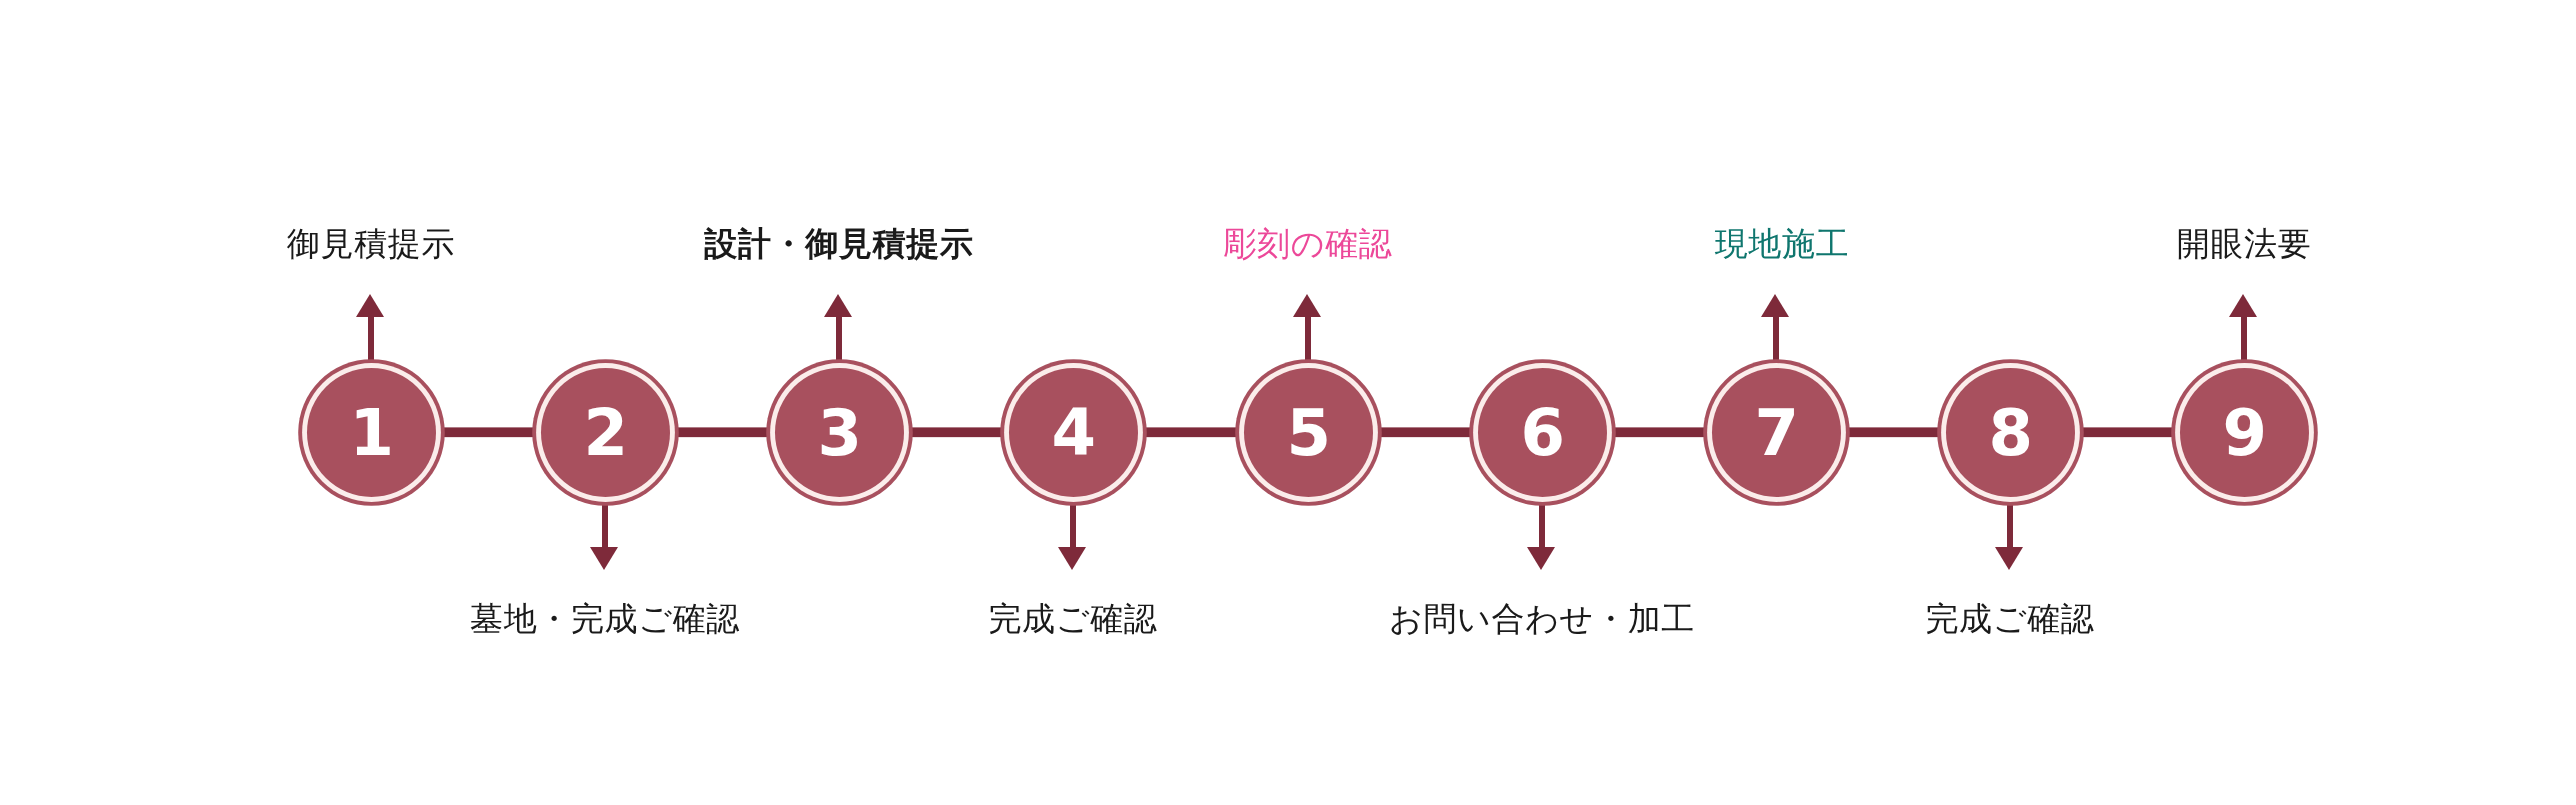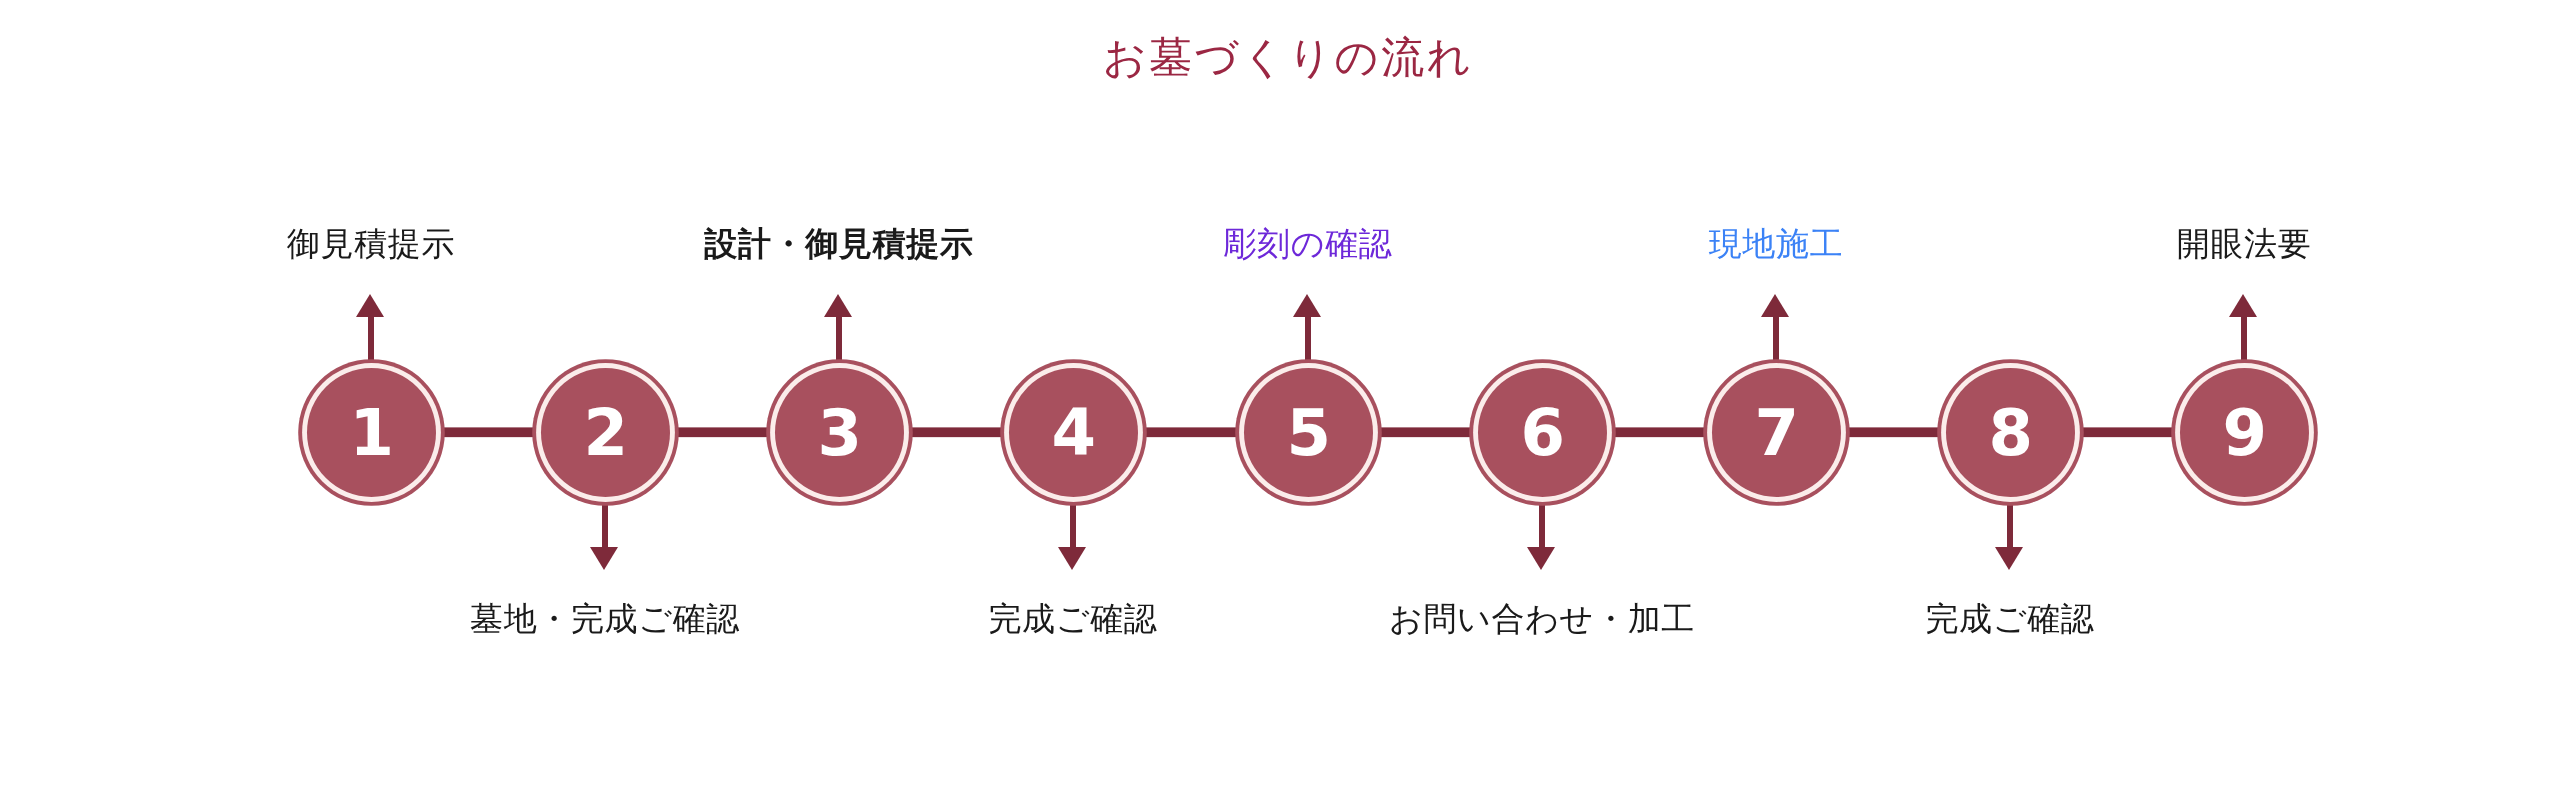--- a/index.html
+++ b/index.html
@@ -133,21 +133,20 @@
     font-weight: 400;
   }
   .step-label.top    { bottom: 166px; }
   .step-label.bottom { top: 166px; }
 </style>
 </head>
 <body>
 
 <div id="root">
 
-  <div class="page-title">お墓づくりの流れ</div>
 
   <div class="flow">
     <svg class="rail-svg" viewBox="0 0 2640 825" preserveAspectRatio="none">
       <g id="rail-group">
           <rect x="447" y="438" width="106" height="10" fill="#7E2A3A"></rect>
           <rect x="687" y="438" width="106" height="10" fill="#7E2A3A"></rect>
           <rect x="927" y="438" width="106" height="10" fill="#7E2A3A"></rect>
           <rect x="1167" y="438" width="106" height="10" fill="#7E2A3A"></rect>
           <rect x="1407" y="438" width="106" height="10" fill="#7E2A3A"></rect>
           <rect x="1647" y="438" width="106" height="10" fill="#7E2A3A"></rect>
@@ -187,37 +186,37 @@
             <span class="num" style="color: rgb(255, 255, 255);">4</span>
           </div>
           <div class="step-label bottom" style="color: rgb(26, 26, 26);">完成ご確認</div>
         </div>
         <div class="step" style="left: 1308px;">
           <div class="stem up" style="background: rgb(126, 42, 58);"></div>
           <div class="arrowhead up" style="border-bottom-color: rgb(126, 42, 58);"></div>
           <div class="circle" style="background: rgb(168, 80, 94); box-shadow: rgb(251, 237, 235) 0px 0px 0px 4.9px, rgb(168, 80, 94) 0px 0px 0px 8.8px;">
             <span class="num" style="color: rgb(255, 255, 255);">5</span>
           </div>
-          <div class="step-label top" style="color: #6d28d9; text-align: right;">彫刻の確認</div>
+          <div class="step-label top" style="color: #ec4899; text-align: right;">彫刻の確認</div>
         </div>
         <div class="step" style="left: 1542px;">
           <div class="stem down" style="background: rgb(126, 42, 58);"></div>
           <div class="arrowhead down" style="border-top-color: rgb(126, 42, 58);"></div>
           <div class="circle" style="background: rgb(168, 80, 94); box-shadow: rgb(251, 237, 235) 0px 0px 0px 4.9px, rgb(168, 80, 94) 0px 0px 0px 8.8px;">
             <span class="num" style="color: rgb(255, 255, 255);">6</span>
           </div>
           <div class="step-label bottom" style="color: rgb(26, 26, 26);">お問い合わせ・加工</div>
         </div>
         <div class="step" style="left: 1776px;">
           <div class="stem up" style="background: rgb(126, 42, 58);"></div>
           <div class="arrowhead up" style="border-bottom-color: rgb(126, 42, 58);"></div>
           <div class="circle" style="background: rgb(168, 80, 94); box-shadow: rgb(251, 237, 235) 0px 0px 0px 4.9px, rgb(168, 80, 94) 0px 0px 0px 8.8px;">
             <span class="num" style="color: rgb(255, 255, 255);">7</span>
           </div>
-          <div class="step-label top" style="color: #3b82f6;">現地施工</div>
+          <div class="step-label top" style="color: #0f766e; margin-left: 6px;">現地施工</div>
         </div>
         <div class="step" style="left: 2010px;">
           <div class="stem down" style="background: rgb(126, 42, 58);"></div>
           <div class="arrowhead down" style="border-top-color: rgb(126, 42, 58);"></div>
           <div class="circle" style="background: rgb(168, 80, 94); box-shadow: rgb(251, 237, 235) 0px 0px 0px 4.9px, rgb(168, 80, 94) 0px 0px 0px 8.8px;">
             <span class="num" style="color: rgb(255, 255, 255);">8</span>
           </div>
           <div class="step-label bottom" style="color: rgb(26, 26, 26);">完成ご確認</div>
         </div>
         <div class="step" style="left: 2244px;">

